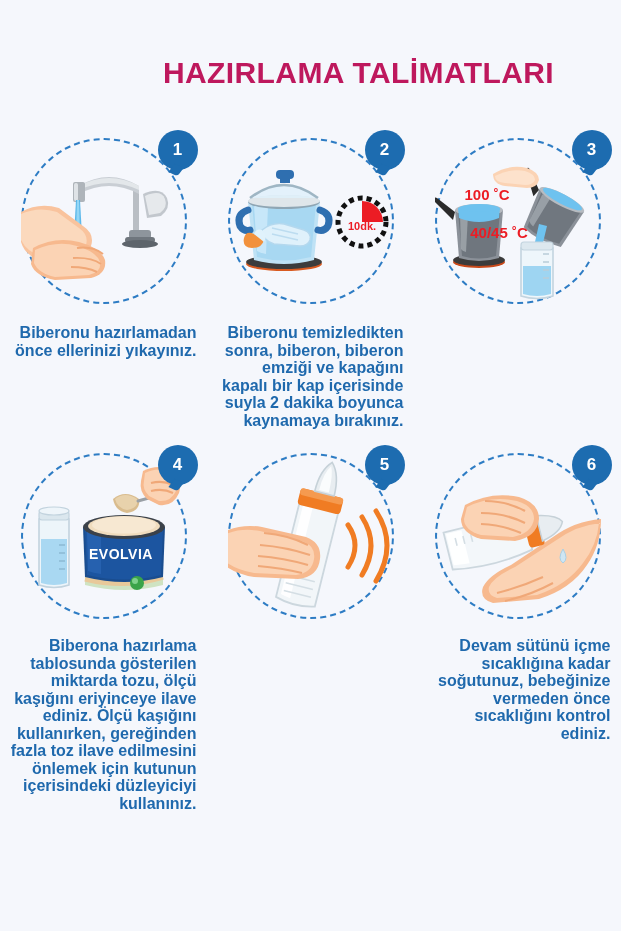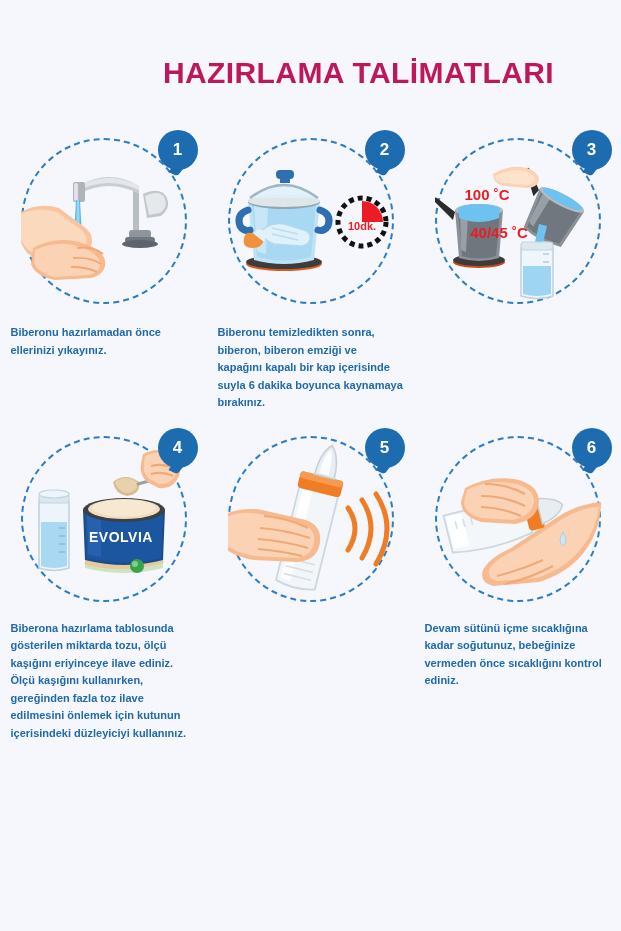--- a/index.html
+++ b/index.html
@@ -99,23 +99,23 @@
     position: absolute;
     left: 17px;
     top: 8px;
     width: 166px;
     height: 166px;
   }
 
   
   .caption {
     width: 186px;
-    text-align: left;
+    text-align: right;
     color: #1f69ad;
-    font-size: 11px;
+    font-size: 16px;
     line-height: 17.5px;
     font-weight: bold;
     margin-top: 4px;
   }
   .r2 .caption { margin-top: 2px; }
 </style>
 </head>
 <body>
 
 <div class="page">
@@ -193,21 +193,21 @@
             <rect x="52" y="40" width="10" height="5" fill="#2f6fb0"></rect>
 
             <g transform="translate(108,58)">
               <circle cx="26" cy="26" r="24" fill="none" stroke="#111111" stroke-width="5" stroke-dasharray="5 4"></circle>
               <path d="M26 26 L26 5 A21 21 0 0 1 47 26 Z" fill="#ec1c24"></path>
               <text x="26" y="34" text-anchor="middle" font-family="Liberation Sans, sans-serif" font-size="11" font-weight="bold" fill="#ec1c24">10dk.</text>
             </g>
           </svg>
           <div class="badge">2</div>
         </div>
-        <div class="caption">Biberonu temizledikten sonra, biberon, biberon emziği ve kapağını kapalı bir kap içerisinde suyla 6 dakika boyunca kaynamaya bırakınız.</div>
+        <div class="caption">Biberonu temizledikten sonra, biberon, biberon emziği ve kapağını kapalı bir kap içerisinde suyla 2 dakika boyunca kaynamaya bırakınız.</div>
       </div>
 
       <div class="cell">
         <div class="circle-wrap">
           <div class="dashed"></div>
           <svg class="art" viewBox="0 0 166 166">
 
             <ellipse cx="44" cy="124" rx="26" ry="6" fill="#c8491a"></ellipse>
             <ellipse cx="44" cy="122" rx="26" ry="6" fill="#3b3b3b"></ellipse>
             <path d="M20 72 L68 72 L64 120 Q44 126 24 120 Z" fill="#8b9199"></path>

